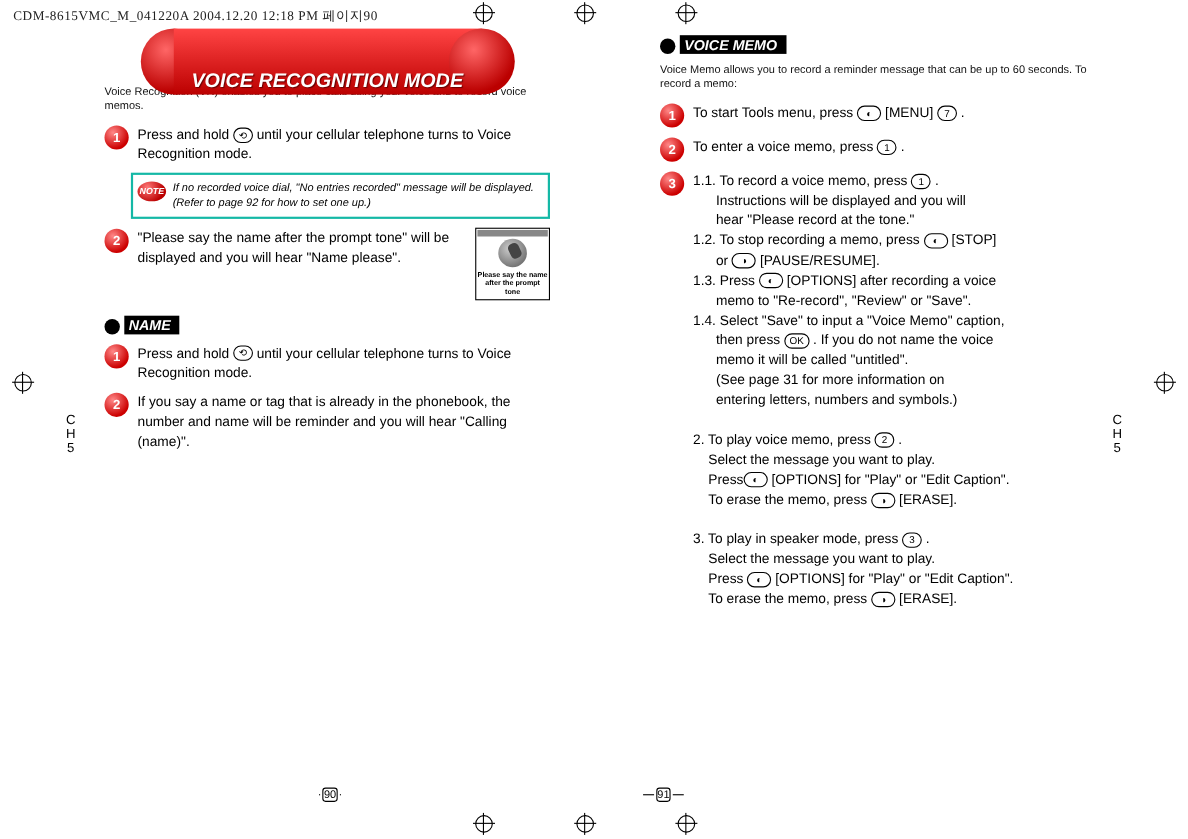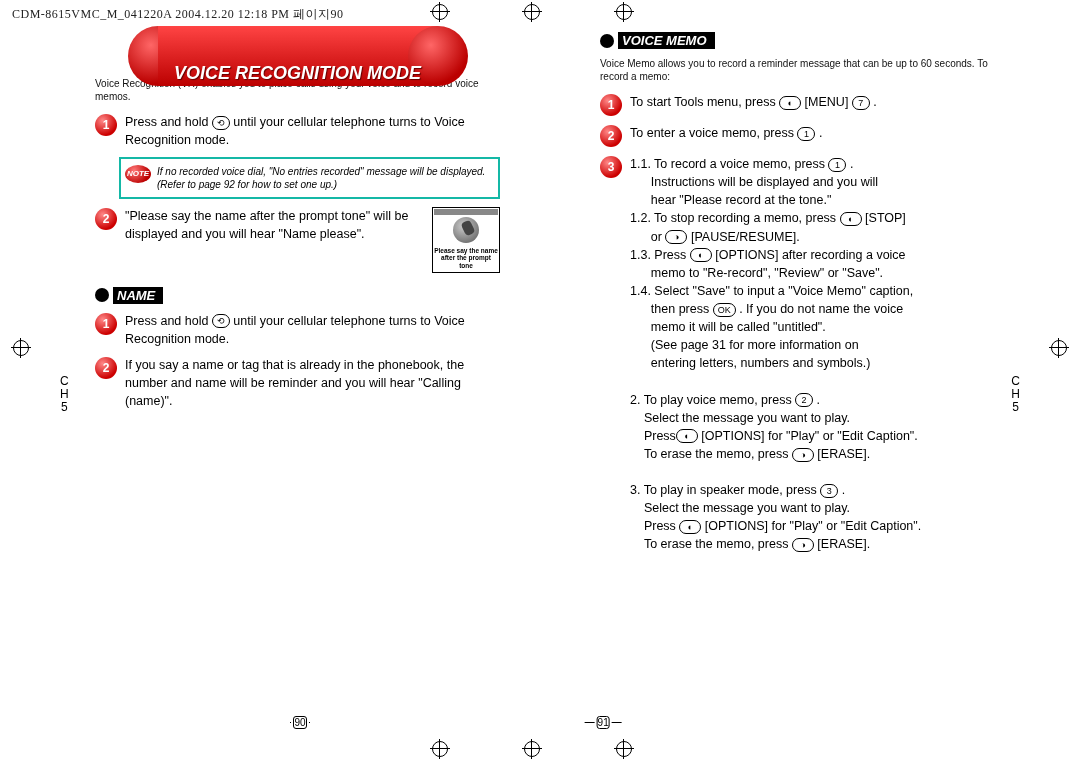--- a/index.html
+++ b/index.html
@@ -86,21 +86,21 @@
   }
 
   .intro {
     font-size: 10px;
     line-height: 1.3;
     color: #111;
     margin: 8px 0 10px 0;
   }
 
   .section-label {
-    display:flex; align-items:center; margin: 14px 0 8px 0;
+    display:flex; align-items:flex-end; margin: 14px 0 8px 0;
   }
   .section-label .dot {
     width: 14px; height:14px; background:#000; border-radius:50%; margin-right:4px;
   }
   .section-label .text {
     background:#000; color:#fff; font-weight:bold; font-style:italic;
     font-size:13px; padding:1px 8px 1px 4px;
   }
 
   .step {

